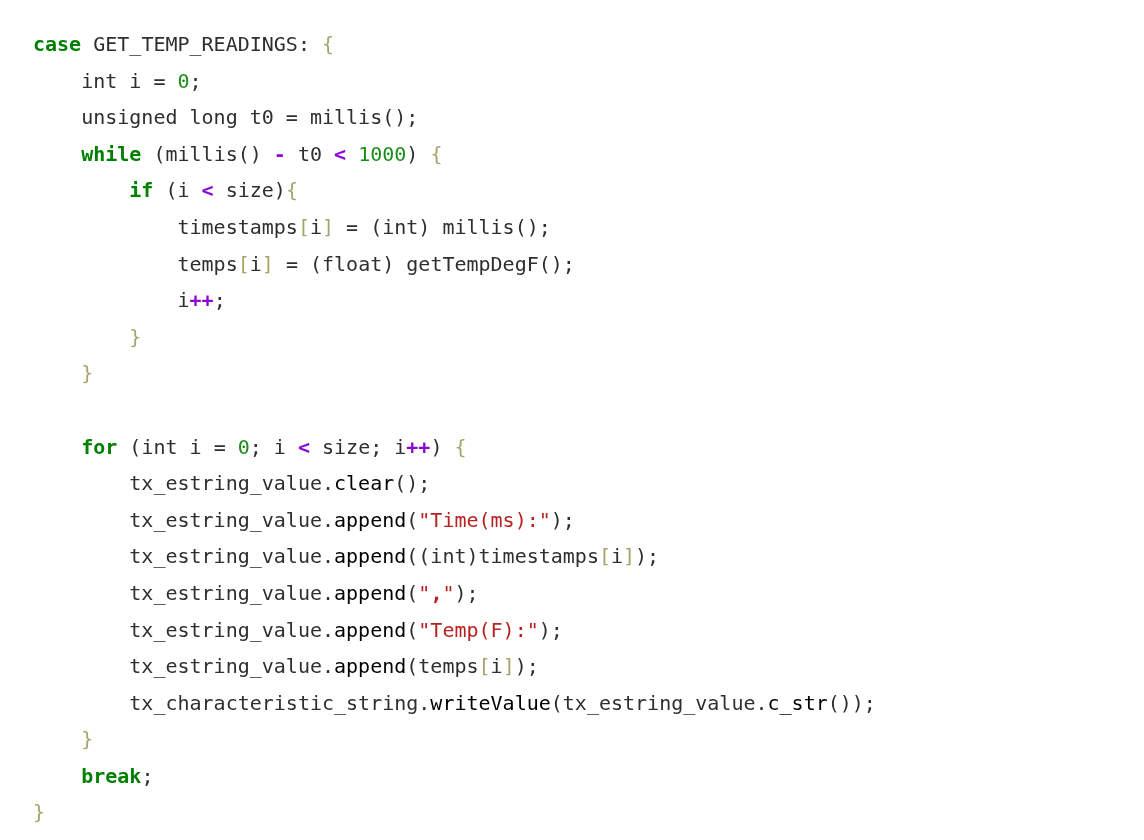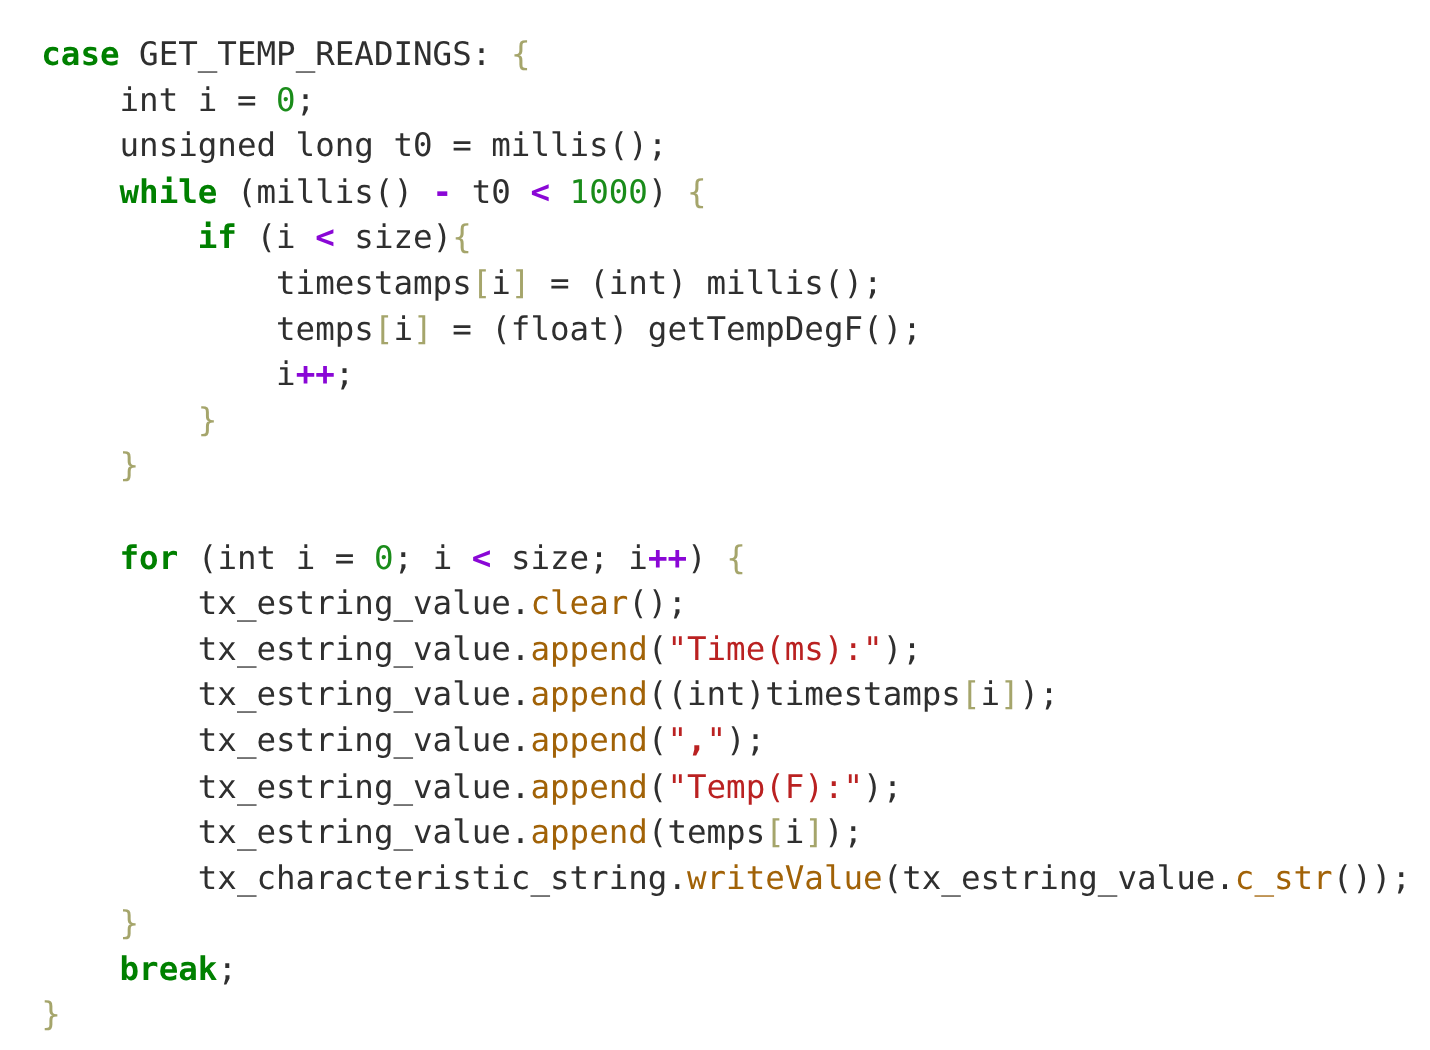--- a/index.html
+++ b/index.html
@@ -12,37 +12,37 @@
     width: 1144px;
     height: 840px;
     overflow: hidden;
     font-family: "DejaVu Sans Mono", monospace;
   }
   #code-block {
     position: absolute;
     left: 33px;
     top: 26px;
     font-family: "DejaVu Sans Mono", monospace;
-    font-size: 26px;
+    font-size: 20px;
     line-height: 36.6px;
     letter-spacing: 0px;
     white-space: pre;
     color: #2f2f2f;
   }
   .code-line {
     white-space: pre;
     height: 36.6px;
   }
   
   .t-plain    { color: #2f2f2f; }
   .t-keyword  { color: #008000; font-weight: bold; }
   .t-number   { color: #1a8c1a; }
   .t-operator { color: #8a07d6; font-weight: bold; }
   .t-brace    { color: #a5a56b; }
   .t-bracket  { color: #a5a56b; }
-  .t-func     { color: #a16207; }
+  .t-func     { color: #000000; }
   .t-string   { color: #ba2121; }
   .t-string-b { color: #ba2121; font-weight: bold; }
 </style>
 </head>
 <body>
 
 <div id="code-block"><div class="code-line"><span class="t-keyword">case</span><span class="t-plain"> GET_TEMP_READINGS: </span><span class="t-brace">{</span></div><div class="code-line"><span class="t-plain">    int i = </span><span class="t-number">0</span><span class="t-plain">;</span></div><div class="code-line"><span class="t-plain">    unsigned long t0 = millis();</span></div><div class="code-line"><span class="t-plain">    </span><span class="t-keyword">while</span><span class="t-plain"> (millis() </span><span class="t-operator">-</span><span class="t-plain"> t0 </span><span class="t-operator">&lt;</span><span class="t-plain"> </span><span class="t-number">1000</span><span class="t-plain">) </span><span class="t-brace">{</span></div><div class="code-line"><span class="t-plain">        </span><span class="t-keyword">if</span><span class="t-plain"> (i </span><span class="t-operator">&lt;</span><span class="t-plain"> size)</span><span class="t-brace">{</span></div><div class="code-line"><span class="t-plain">            timestamps</span><span class="t-bracket">[</span><span class="t-plain">i</span><span class="t-bracket">]</span><span class="t-plain"> = (int) millis();</span></div><div class="code-line"><span class="t-plain">            temps</span><span class="t-bracket">[</span><span class="t-plain">i</span><span class="t-bracket">]</span><span class="t-plain"> = (float) getTempDegF();</span></div><div class="code-line"><span class="t-plain">            i</span><span class="t-operator">++</span><span class="t-plain">;</span></div><div class="code-line"><span class="t-plain">        </span><span class="t-brace">}</span></div><div class="code-line"><span class="t-plain">    </span><span class="t-brace">}</span></div><div class="code-line"><span class="t-plain"></span>&nbsp;</div><div class="code-line"><span class="t-plain">    </span><span class="t-keyword">for</span><span class="t-plain"> (int i = </span><span class="t-number">0</span><span class="t-plain">; i </span><span class="t-operator">&lt;</span><span class="t-plain"> size; i</span><span class="t-operator">++</span><span class="t-plain">) </span><span class="t-brace">{</span></div><div class="code-line"><span class="t-plain">        tx_estring_value.</span><span class="t-func">clear</span><span class="t-plain">();</span></div><div class="code-line"><span class="t-plain">        tx_estring_value.</span><span class="t-func">append</span><span class="t-plain">(</span><span class="t-string">"Time(ms):"</span><span class="t-plain">);</span></div><div class="code-line"><span class="t-plain">        tx_estring_value.</span><span class="t-func">append</span><span class="t-plain">((int)timestamps</span><span class="t-bracket">[</span><span class="t-plain">i</span><span class="t-bracket">]</span><span class="t-plain">);</span></div><div class="code-line"><span class="t-plain">        tx_estring_value.</span><span class="t-func">append</span><span class="t-plain">(</span><span class="t-string">"</span><span class="t-string-b">,</span><span class="t-string">"</span><span class="t-plain">);</span></div><div class="code-line"><span class="t-plain">        tx_estring_value.</span><span class="t-func">append</span><span class="t-plain">(</span><span class="t-string">"Temp(F):"</span><span class="t-plain">);</span></div><div class="code-line"><span class="t-plain">        tx_estring_value.</span><span class="t-func">append</span><span class="t-plain">(temps</span><span class="t-bracket">[</span><span class="t-plain">i</span><span class="t-bracket">]</span><span class="t-plain">);</span></div><div class="code-line"><span class="t-plain">        tx_characteristic_string.</span><span class="t-func">writeValue</span><span class="t-plain">(tx_estring_value.</span><span class="t-func">c_str</span><span class="t-plain">());</span></div><div class="code-line"><span class="t-plain">    </span><span class="t-brace">}</span></div><div class="code-line"><span class="t-plain">    </span><span class="t-keyword">break</span><span class="t-plain">;</span></div><div class="code-line"><span class="t-brace">}</span></div></div>
 
 </body></html>

